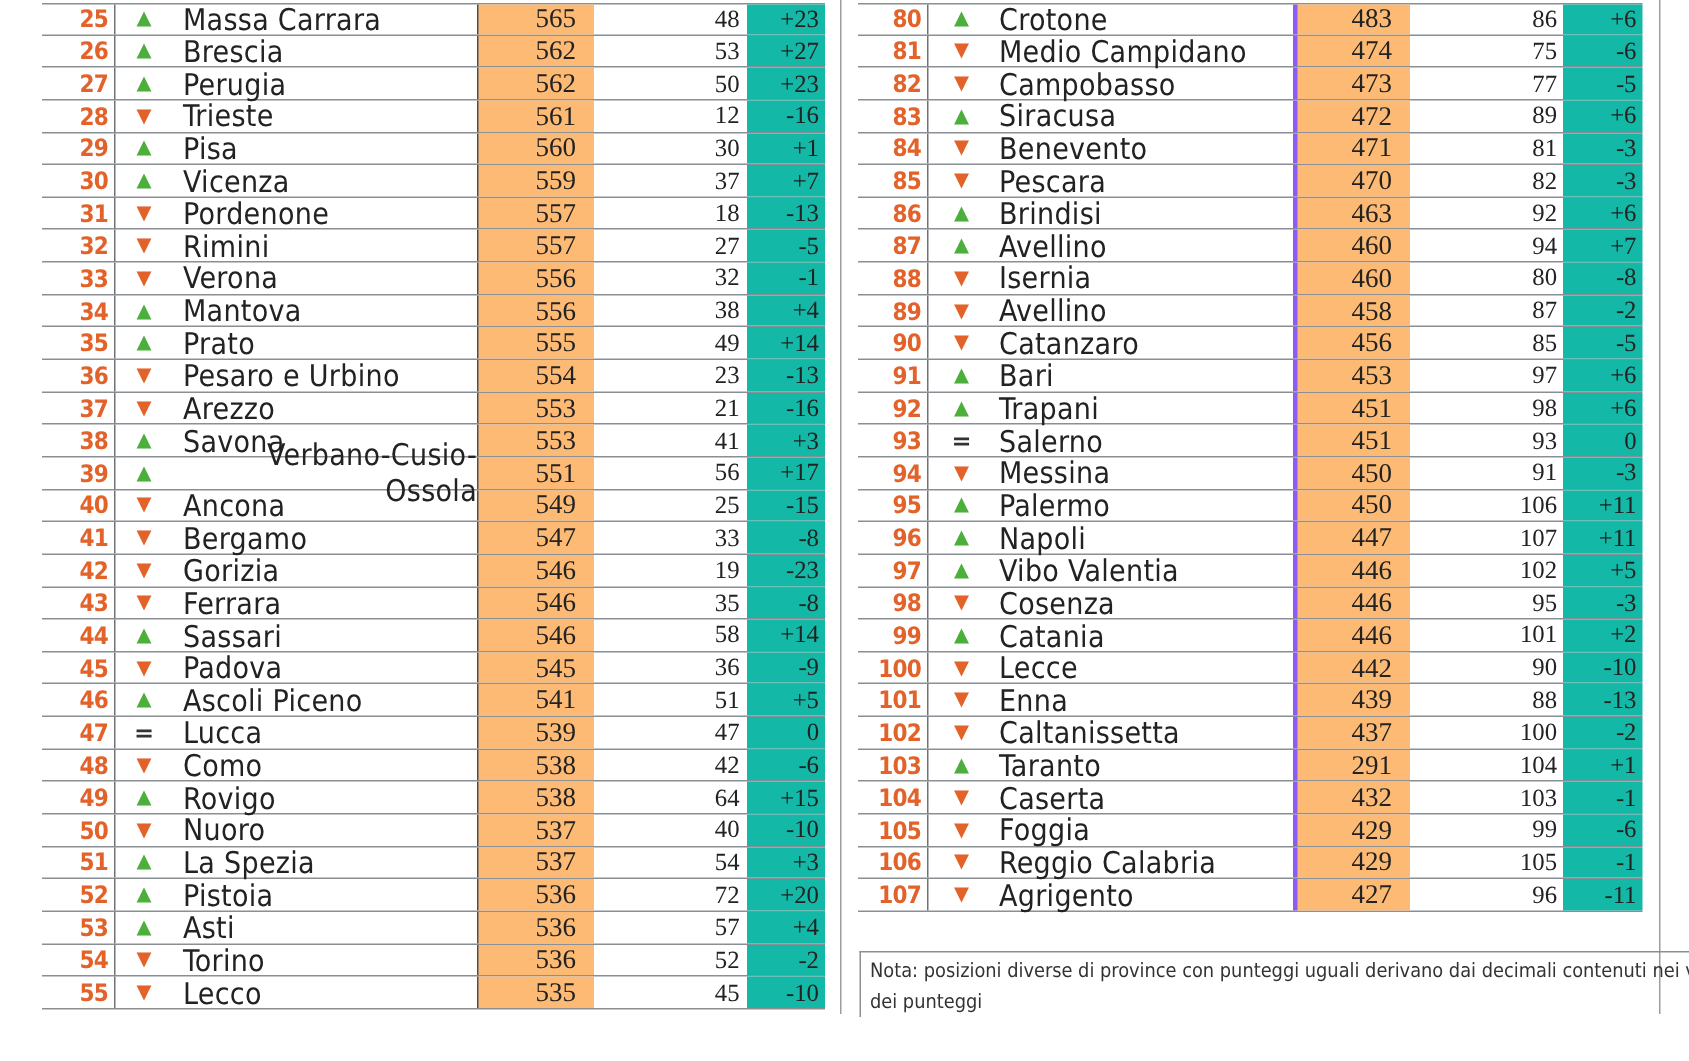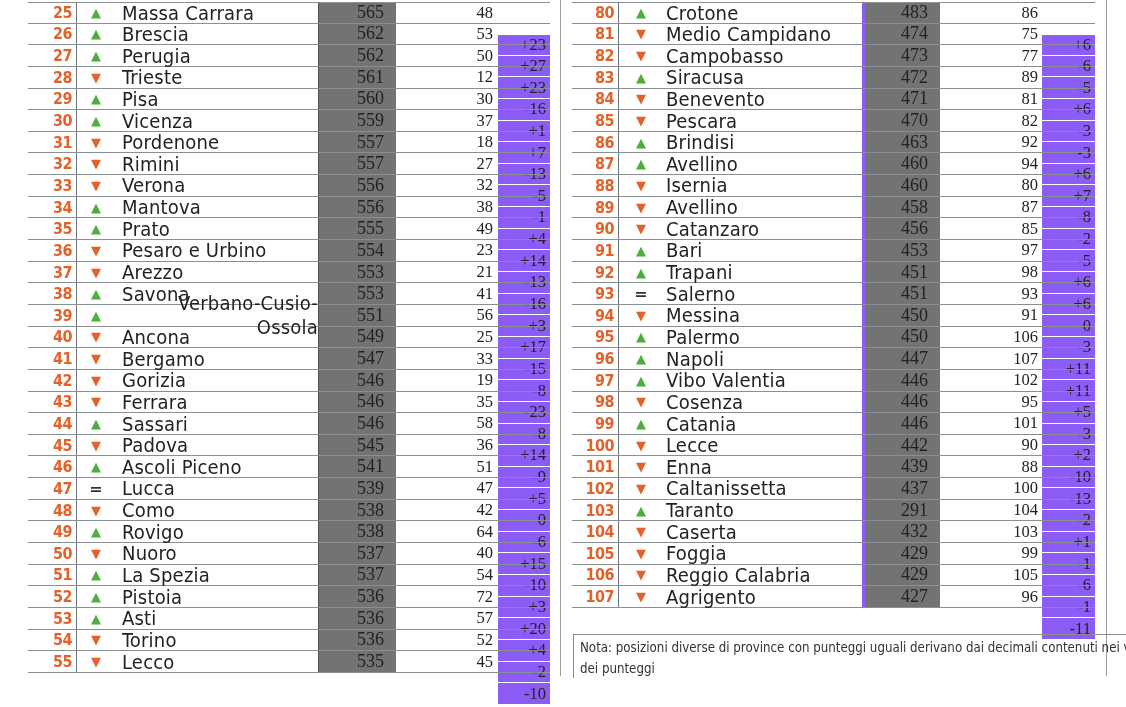--- a/index.html
+++ b/index.html
@@ -9,23 +9,23 @@
   .tbl-right { left:572px; width:523px; }
   .row { position:relative; height:21.65px; border-bottom:1px solid #8a8f94; box-sizing:border-box; }
   .row:first-child { border-top:1px solid #8a8f94; }
   .cell { position:absolute; top:0; height:100%; display:flex; align-items:center; box-sizing:border-box; }
   .rank { color:#e2622a; font-weight:bold; font-size:16px; justify-content:flex-end; font-family:"DejaVu Sans Condensed","DejaVu Sans", sans-serif; letter-spacing:-0.5px; }
   .trend { justify-content:center; font-size:13px; }
   .trend.up { color:#4cae3b; }
   .trend.down { color:#e2622a; }
   .trend.eq { color:#333; font-weight:bold; font-size:16px; }
   .name { color:#222; font-size:20px; padding-left:8px; font-family:"DejaVu Sans Condensed","DejaVu Sans", sans-serif; letter-spacing:0.2px; }
-  .score { background:#737373; justify-content:flex-end; padding-right:12px; font-family:"Liberation Serif", serif; font-size:18px; color:#222; }
+  .score { background:#fdba74; justify-content:flex-end; padding-right:12px; font-family:"Liberation Serif", serif; font-size:18px; color:#222; }
   .prev { justify-content:flex-end; padding-right:4px; font-family:"Liberation Serif", serif; font-size:16.5px; color:#222; }
-  .change { background:#8b5cf6; justify-content:flex-end; padding-right:4px; font-family:"Liberation Serif", serif; font-size:16.5px; color:#222;margin-top:32px; }
+  .change { background:#14b8a6; justify-content:flex-end; padding-right:4px; font-family:"Liberation Serif", serif; font-size:16.5px; color:#222; }
   
   .tbl-left .rank { left:0; width:44px; }
   .tbl-left .sep { position:absolute; left:48px; top:0; width:1px; height:100%; background:#6f7378; }
   .tbl-left .trend { left:52px; width:32px; }
   .tbl-left .name { left:86px; width:204px; }
   .tbl-left .score { left:290px; width:78px; border-left:1px solid #4a4f55; }
   .tbl-left .prev { left:368px; width:101px; }
   .tbl-left .change { left:470px; width:52px; }
   
   .tbl-right .rank { left:0; width:42px; }

